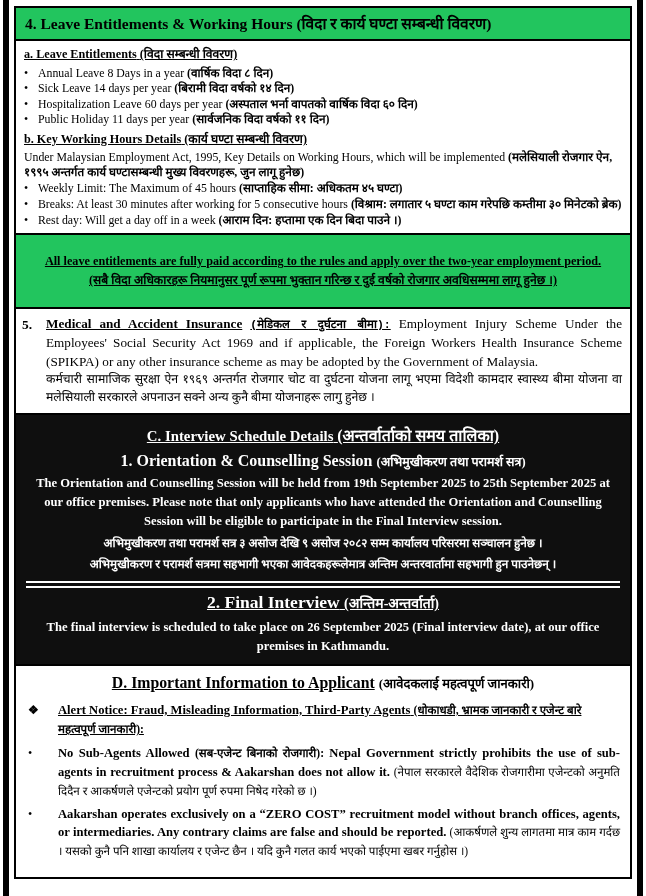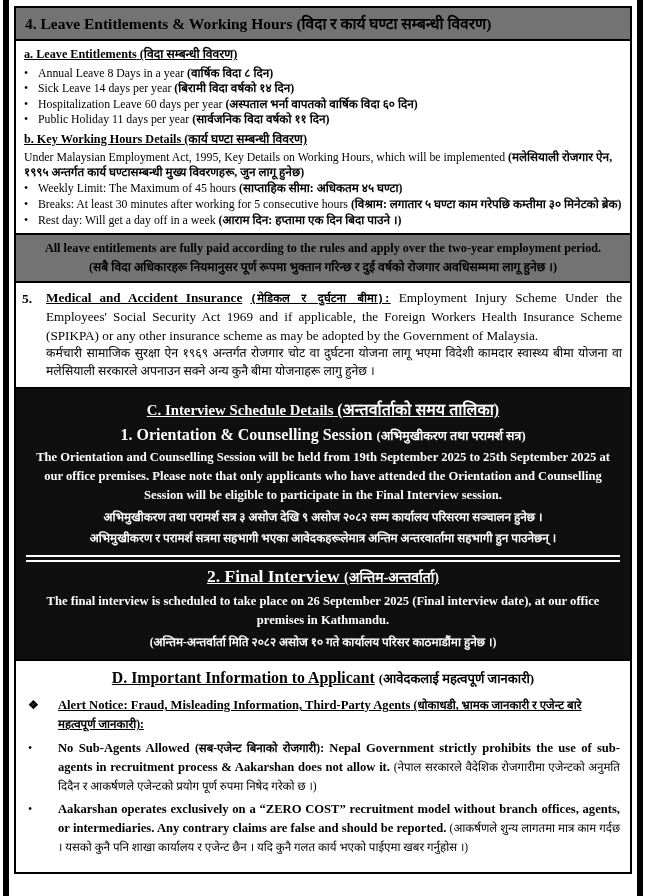--- a/index.html
+++ b/index.html
@@ -8,31 +8,31 @@
     font-family:"Liberation Serif", serif;color:#000;
     -webkit-font-smoothing:antialiased;
   }
   .page{position:relative;width:646px;height:896px;overflow:hidden;background:#fff;}
   .edge-bar{position:absolute;top:0;bottom:0;width:6px;background:#000;}
   .edge-left{left:3px;}
   .edge-right{right:3px;}
   .content{position:absolute;left:14px;width:618px;top:6px;}
   .box{border:2px solid #000;background:#fff;box-sizing:border-box;}
   .box + .box{margin-top:-2px;}
-  .gray{background:#737373;}
+  .gray{background:#22c55e;}
   .black{background:#0f0f0f;color:#fff;}
   .sec4-header{padding:6px 9px;font-size:15.5px;font-weight:bold;line-height:1.25;}
   .np{font-weight:bold;}
   .inner{padding:4px 8px 5px 8px;font-size:11.8px;line-height:1.24;}
   .subhead{font-weight:bold;text-decoration:underline;font-size:12.2px;margin:2px 0 3px 0;}
   .bullets{margin:0;padding:0;list-style:none;}
   .bullets .li{display:flex;margin:1px 0;}
   .bullets .marker{width:14px;flex:0 0 14px;text-align:left;}
   .intro{margin:1px 0 2px 0;}
-  .note{padding:4px 8px;text-align:center;font-size:12.2px;line-height:1.55;}
+  .note{padding:17px 8px;text-align:center;font-size:12.2px;line-height:1.55;text-decoration:underline;}
   .note .en{font-weight:bold;display:block;}
   .note .np-line{display:block;}
   .note2 .en{font-weight:normal;display:block;font-size:12.4px;}
   .note2 .np-line{font-weight:bold;display:block;}
   .item5{display:flex;padding:6px 8px 7px 6px;font-size:13.2px;line-height:1.42;}
   .item5 .num{width:24px;flex:0 0 24px;font-weight:bold;font-size:13.5px;}
   .item5 .body{text-align:justify;}
   .item5 .lead{font-weight:bold;text-decoration:underline;}
   .item5 .lead-np{font-weight:bold;text-decoration:underline;font-size:11.5px;font-family:Liberation Mono, monospace;}
   .banner{padding:7px 10px 6px 10px;text-align:center;}
@@ -145,21 +145,20 @@
         <span class="u"><span>1. Orientation &amp; Counselling Session</span> <span class="np-sm">(अभिमुखीकरण तथा परामर्श सत्र)</span></span>
       </div>
       <div class="banner-body">The Orientation and Counselling Session will be held from 19th September 2025 to 25th September 2025 at our office premises. Please note that only applicants who have attended the Orientation and Counselling Session will be eligible to participate in the Final Interview session.</div>
       <div class="banner-np">अभिमुखीकरण तथा परामर्श सत्र ३ असोज देखि ९ असोज २०८२ सम्म कार्यालय परिसरमा सञ्चालन हुनेछ ।</div>
       <div class="banner-np">अभिमुखीकरण र परामर्श सत्रमा सहभागी भएका आवेदकहरूलेमात्र अन्तिम अन्तरवार्तामा सहभागी हुन पाउनेछन् ।</div>
       <div class="wsep"></div>
       <div class="final-h">
         <span class="u"><span>2. Final Interview</span> <span class="np-sm">(अन्तिम-अन्तर्वार्ता)</span></span>
       </div>
       <div class="banner-body">The final interview is scheduled to take place on 26 September 2025 (Final interview date), at our office premises in Kathmandu.</div>
-      <div class="banner-np">(अन्तिम-अन्तर्वार्ता मिति २०८२ असोज १० गते कार्यालय परिसर काठमाडौंमा हुनेछ ।)</div>
     </div>
 
     <div class="box secD">
       <div class="secD-header">
         <span class="u">D. Important Information to Applicant</span>
         <span class="np-sm">(आवेदकलाई महत्वपूर्ण जानकारी)</span>
       </div>
 
       <div class="dlist">
 

